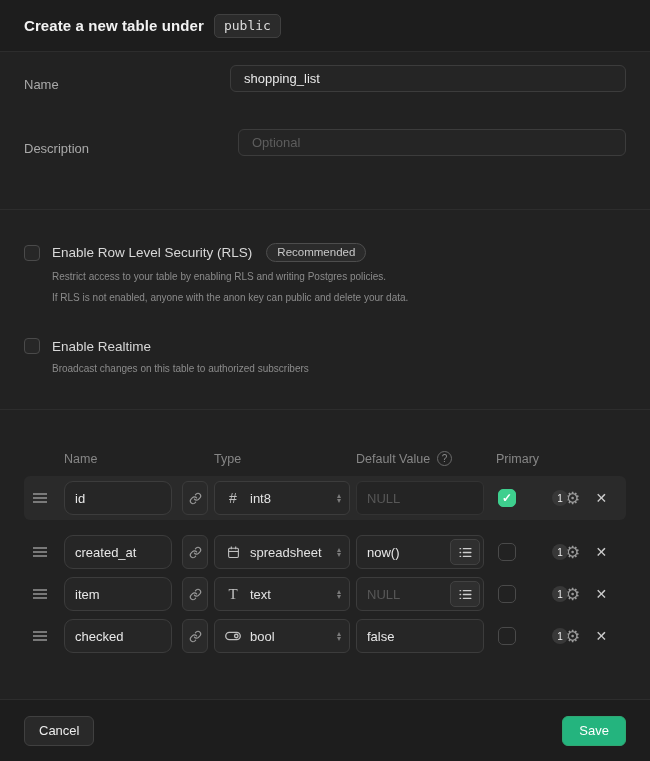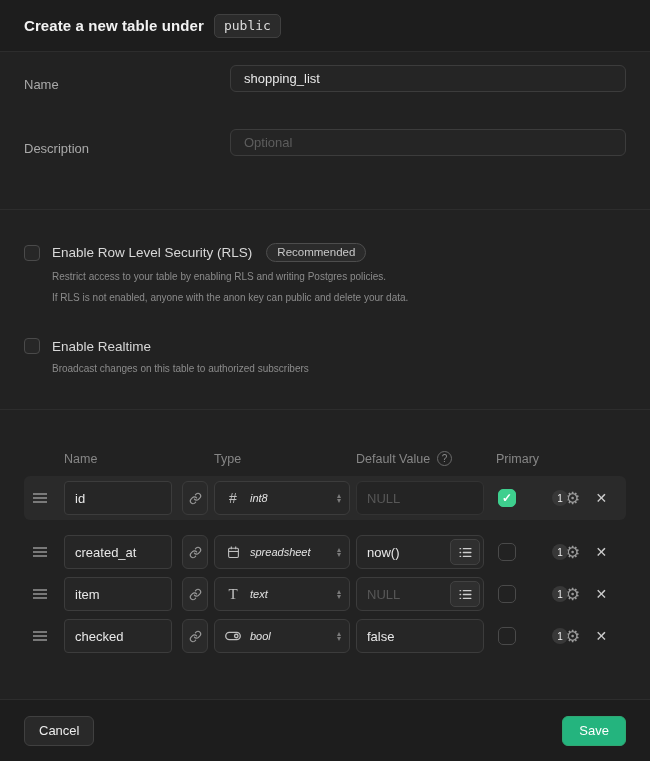--- a/index.html
+++ b/index.html
@@ -10,21 +10,21 @@
   
   .dlg-header { height:52px; flex:0 0 52px; background:#1d1d1d; border-bottom:1px solid #2d2d2d;
     display:flex; align-items:center; padding:8px 24px; gap:10px; }
   .dlg-title { font-size:15px; font-weight:700; color:#f2f2f2; letter-spacing:.1px; }
   .schema-badge { font-family:"DejaVu Sans Mono", monospace; font-size:13px; color:#dcdcdc;
     background:#2b2b2b; border:1px solid #404040; border-radius:5px; padding:3px 9px 4px; }
 
   
   .form-section { flex:0 0 158px; padding:13px 24px 0; background:#222222; border-bottom:1px solid #2d2d2d; }
   .field-row { display:flex; }
-  .field-row + .field-row { margin-top:37px; }
+  .field-row + .field-row { margin-top:37px;gap:8px; }
   .field-label { width:206px; flex:0 0 206px; font-size:13px; color:#a9a9a9; padding-top:12px; }
   .field-input { flex:1; height:27px; background:#252525; border:1px solid #3c3c3c; border-radius:6px;
     color:#e8e8e8; font-size:13px; font-family:"Liberation Sans", sans-serif; padding:0 13px; outline:none; }
   .field-input::placeholder { color:#5d5d5d; }
 
   
   .toggles-section { flex:0 0 200px; padding:33px 24px 0; background:#222222; border-bottom:1px solid #2d2d2d; }
   .toggle-group + .toggle-group { margin-top:30px; }
   .toggle-head { display:flex; align-items:center; gap:12px; }
   .checkbox { width:16px; height:16px; border:1px solid #4a4a4a; border-radius:4px; background:#272727;
@@ -49,31 +49,31 @@
   .help-icon { width:15px; height:15px; border:1px solid #6a6a6a; border-radius:50%; color:#8a8a8a;
     font-size:10px; display:inline-flex; align-items:center; justify-content:center; }
 
   .rows-wrap { margin-top:10px; }
   .col-row { height:40px; display:flex; align-items:center; }
   .col-row.highlight { height:44px; background:#2a2a2a; border-radius:6px; margin-bottom:12px; }
   .col-row + .col-row { margin-top:2px; }
 
   .grip { width:20px; margin-left:6px; flex:0 0 20px; display:flex; justify-content:center; cursor:grab; }
   .cell-name-input { width:108px; flex:0 0 108px; margin-left:14px; height:34px; background:#262626;
-    border:1px solid #3c3c3c; border-radius:4px; color:#e8e8e8; font-size:13px;
+    border:1px solid #3c3c3c; border-radius:9px; color:#e8e8e8; font-size:13px;
     font-family:"Liberation Sans", sans-serif; padding:4px 10px; outline:none; }
   .link-btn { width:26px; height:34px; margin-left:10px; flex:0 0 26px; background:#2a2a2a;
     border:1px solid #3c3c3c; border-radius:6px; display:flex; align-items:center; justify-content:center; cursor:pointer; }
   .type-select { width:136px; flex:0 0 136px; margin-left:6px; height:34px; background:#272727;
     border:1px solid #3c3c3c; border-radius:6px; display:flex; align-items:center; padding:0 8px 0 10px;
     cursor:pointer; gap:9px; }
   .type-icon { width:16px; color:#c0c0c0; display:flex; align-items:center; justify-content:center;
     font-size:14px; flex:0 0 16px; }
   .type-icon .serif-t { font-family:"Liberation Serif", serif; font-size:15px; }
-  .type-label { flex:1; font-size:11px; color:#e2e2e2;font-style:italic; }
+  .type-label { flex:1; font-size:13px; color:#e2e2e2; }
   .chevrons { color:#7a7a7a; display:flex; flex-direction:column; align-items:center; line-height:5px; font-size:8px; }
 
   .default-wrap { width:128px; flex:0 0 128px; margin-left:6px; height:34px; position:relative; }
   .default-input { width:100%; height:100%; background:#262626; border:1px solid #3c3c3c; border-radius:6px;
     color:#e8e8e8; font-size:13px; font-family:"Liberation Sans", sans-serif; padding:0 10px; outline:none; }
   .default-input::placeholder { color:#575757; }
   .default-input.disabled { background:#242424; border-color:#333333; }
   .menu-btn { position:absolute; right:4px; top:4px; width:30px; height:26px; background:#2f2f2f;
     border:1px solid #424242; border-radius:5px; display:flex; align-items:center; justify-content:center; cursor:pointer; }
 

